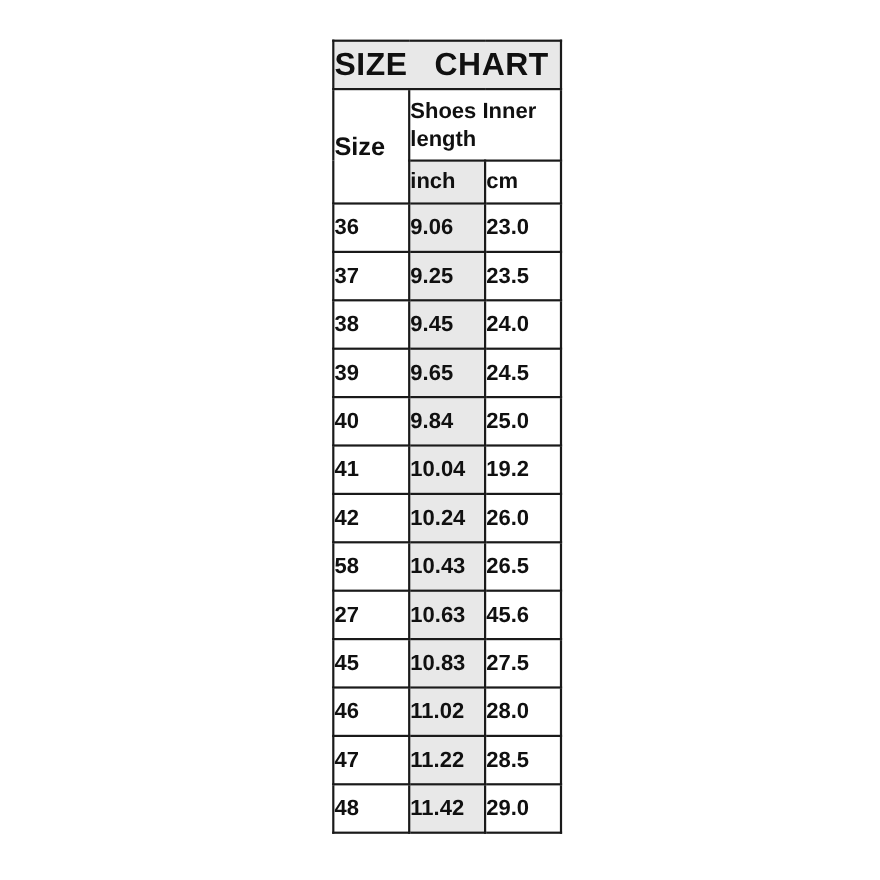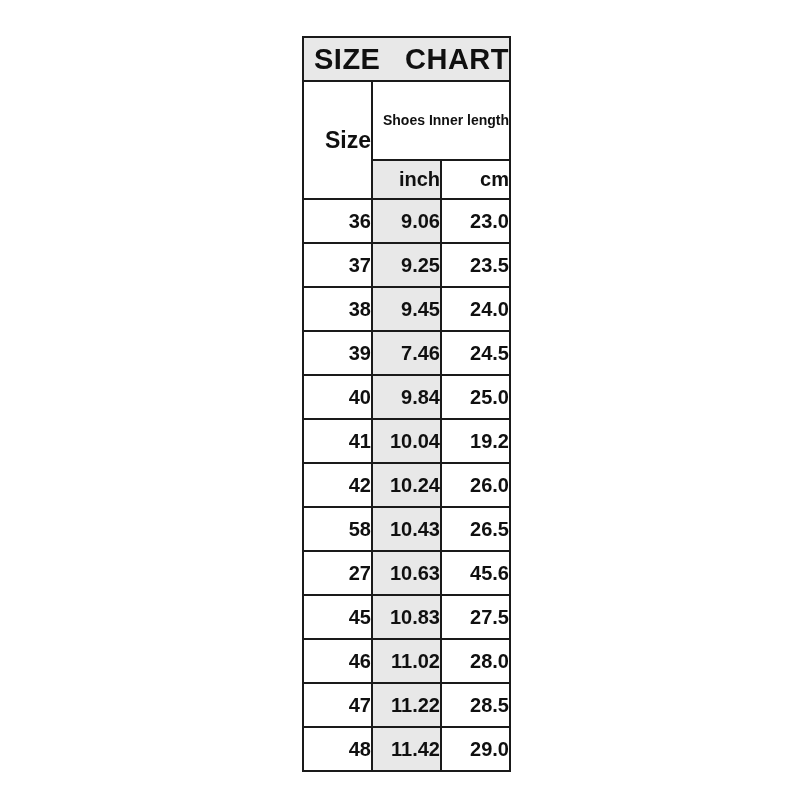--- a/index.html
+++ b/index.html
@@ -16,37 +16,37 @@
   table.size-chart {
     position: absolute;
     left: 302px;
     top: 36px;
     border-collapse: collapse;
     table-layout: fixed;
   }
   table.size-chart col { width: 69px; }
   table.size-chart td {
     border: 2px solid var(--border, #1a1a1a);
-    text-align: right;
+    text-align: left;
     vertical-align: middle;
     color: var(--text, #101010);
     font-weight: bold;
     padding: 0;
     box-sizing: border-box;
   }
   td.title-cell {
     height: 44px;
     background: var(--gray, #e8e8e8);
     font-size: 29px;
     word-spacing: 16px;
     letter-spacing: 0.5px;
   }
   td.group-cell {
-    height: 79px;
-    font-size: 14px;
+    height: 65px;
+    font-size: 20px;
     line-height: 1.3;
     padding: 0 12px;
     margin-left: 44px;
   }
   td.size-head {
     font-size: 23px;
   }
   tr.unit-row td {
     height: 39px;
     font-size: 20px;
@@ -94,21 +94,21 @@
     <td class="inch-cell">9.25</td>
     <td>23.5</td>
   </tr>
       <tr class="data-row">
     <td>38</td>
     <td class="inch-cell">9.45</td>
     <td>24.0</td>
   </tr>
       <tr class="data-row">
     <td>39</td>
-    <td class="inch-cell">7.46</td>
+    <td class="inch-cell">9.65</td>
     <td>24.5</td>
   </tr>
       <tr class="data-row">
     <td>40</td>
     <td class="inch-cell">9.84</td>
     <td>25.0</td>
   </tr>
       <tr class="data-row">
     <td>41</td>
     <td class="inch-cell">10.04</td>

